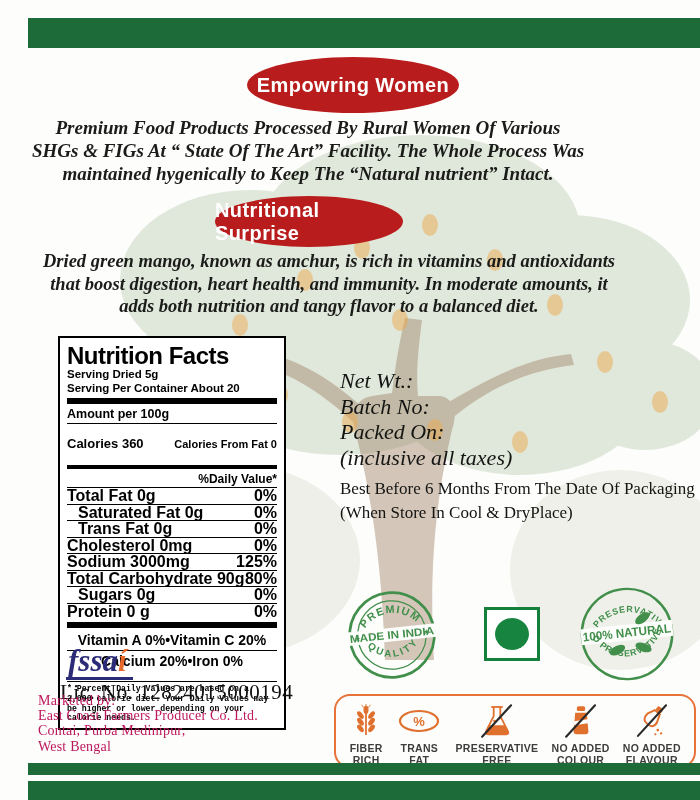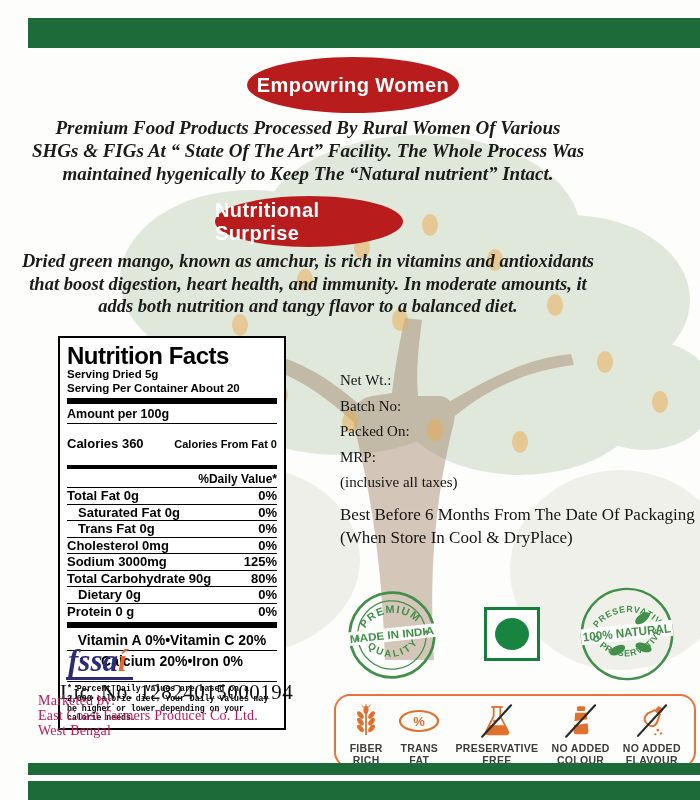--- a/index.html
+++ b/index.html
@@ -16,46 +16,46 @@
   
   .badge{background:#b91c1c;border-radius:50%;display:flex;align-items:center;justify-content:center;
          color:#fff;font-weight:bold;font-size:20px;letter-spacing:.4px;}
   .badge1{left:247px;top:57px;width:212px;height:56px;}
   .badge2{left:215px;top:196px;width:188px;height:51px;}
 
   
   .para{left:0;width:616px;text-align:center;font-family:"Liberation Serif",serif;
         font-style:italic;font-weight:bold;color:#1b1b19;}
   .para1{top:116px;font-size:19px;line-height:23px;}
-  .para2{top:250px;font-size:18.5px;line-height:22.5px;}
+  .para2{top:250px;font-size:18.5px;line-height:22.5px;padding-left:21px;}
 
   
   .nf{left:58px;top:336px;width:228px;background:#fff;border:2px solid #000;
       padding:5px 7px 5px 7px;box-sizing:border-box;color:#000;}
   .nf-title{font-size:24px;font-weight:900;letter-spacing:-0.5px;line-height:25px;}
   .nf-serving{font-size:11.5px;font-weight:bold;line-height:13.5px;}
   .nf-thick{height:6px;background:#000;margin:3px 0 2px 0;}
   .nf-med{height:4px;background:#000;margin:2px 0;}
-  .nf-row{display:flex;justify-content:space-between;font-size:13px;font-weight:bold;
+  .nf-row{display:flex;justify-content:space-between;font-size:16px;font-weight:bold;
           line-height:13.5px;padding:1px 0;border-top:1px solid #000;}
   .nf-ind{padding-left:11px;}
   .nf-amount{font-size:12.5px;font-weight:bold;line-height:15px;padding:1px 0;}
   .nf-cal{display:flex;justify-content:space-between;align-items:baseline;border-top:1px solid #000;padding:12px 0;}
   .nf-cal .l{font-size:13px;font-weight:bold;}
   .nf-cal .r{font-size:11px;font-weight:bold;}
   .nf-dv{text-align:right;font-size:12px;font-weight:bold;padding:1px 0;}
   .nf-vit{display:flex;justify-content:center;align-items:center;font-size:14px;
           font-weight:bold;padding:2px 0;border-top:1px solid #000;}
   .nf-vit.first{border-top:none;}
   .nf-foot{border-top:1px solid #000;margin-top:10px;padding-top:2px;font-size:8.2px;
            font-weight:bold;line-height:9.8px;font-family:Liberation Mono, monospace;}
 
   
   .pack{left:340px;top:368px;font-family:"Liberation Serif",serif;color:#141412;}
-  .pack .big{font-size:15px;line-height:25.5px;}
+  .pack .big{font-size:22px;line-height:25.5px;font-style:italic;}
   .pack .small{font-size:17px;line-height:23.5px;}
   .pack .gap{height:7px;}
 
   
   .stamp{transform:rotate(-6deg);}
   .veg{left:484px;top:607px;width:56px;height:54px;border:3px solid #157f3c;background:#fff;
        display:flex;align-items:center;justify-content:center;box-sizing:border-box;}
   .veg .dot{width:34px;height:32px;border-radius:50%;background:#178540;}
 
   
@@ -174,21 +174,21 @@
     </div>
     <div class="nf-row">
       <span>Sodium 3000mg</span>
       <span>125%</span>
     </div>
     <div class="nf-row">
       <span>Total Carbohydrate 90g</span>
       <span>80%</span>
     </div>
     <div class="nf-row">
-      <span class="nf-ind">Dietary 0g</span>
+      <span class="nf-ind">Sugars 0g</span>
       <span>0%</span>
     </div>
     <div class="nf-row">
       <span>Protein 0 g</span>
       <span>0%</span>
     </div>
     <div class="nf-thick"></div>
     <div class="nf-vit first">
       <span>Vitamin A 0%</span>
       <span>•</span>
@@ -199,21 +199,20 @@
       <span>•</span>
       <span>Iron 0%</span>
     </div>
     <div class="nf-foot">* Percent Daily Values are based on a 2,000 calorie diet. Your Daily Values may be higher or lower depending on your calorie needs.</div>
   </div>
 
   <div class="abs pack">
     <div class="big">Net Wt.:</div>
     <div class="big">Batch No:</div>
     <div class="big">Packed On:</div>
-    <div class="big">MRP:</div>
     <div class="big">(inclusive all taxes)</div>
     <div class="gap"></div>
     <div class="small">Best Before 6 Months From The Date Of Packaging</div>
     <div class="small">(When Store In Cool &amp; DryPlace)</div>
   </div>
 
   <svg class="abs stamp" style="left:347px;top:590px;" width="90" height="90" viewBox="0 0 100 100">
     <defs>
       <path id="miiTop" d="M 14,54 A 37,37 0 0 1 86,54"></path>
       <path id="miiBot" d="M 16,50 A 36,36 0 0 0 84,50"></path>
@@ -255,20 +254,21 @@
     </text>
   </svg>
 
   <div class="abs fssai-logo">
     <span>fssa</span><span class="accent">í</span>
   </div>
   <div class="abs license">Lic. No. 12824015000194</div>
   <div class="abs marketed">
     <div>Marketed by:</div>
     <div>East Coast Farmers Producer Co. Ltd.</div>
+    <div>Contai, Purba Medinipur,</div>
     <div>West Bengal</div>
   </div>
 
   <div class="abs features">
 
     <div class="feat">
       <div class="ic">
         <svg width="34" height="36" viewBox="0 0 46 46">
           <line x1="23" y1="8" x2="23" y2="42" stroke="#e0702e" stroke-width="2.4"></line>
           <g fill="#e0702e">

